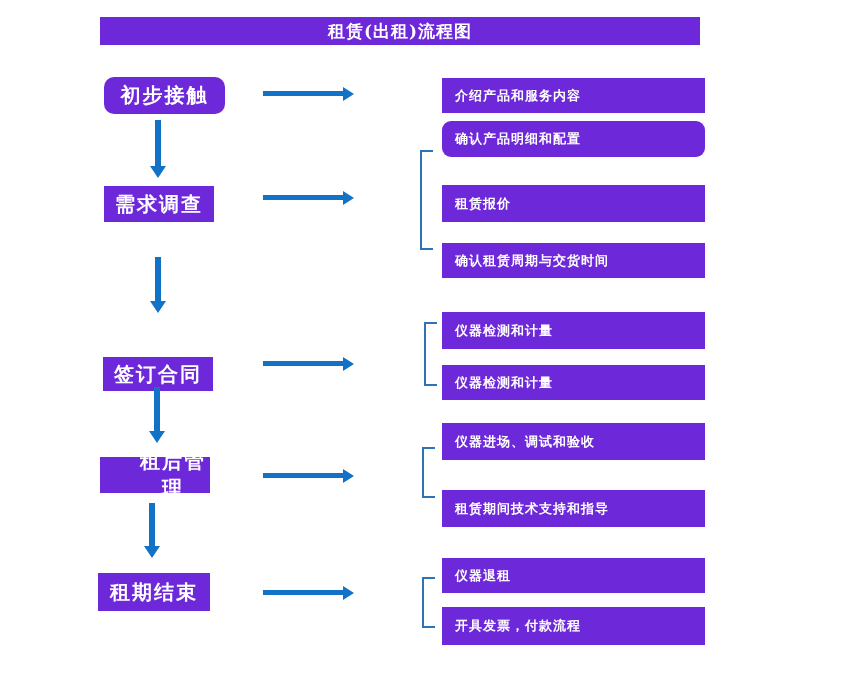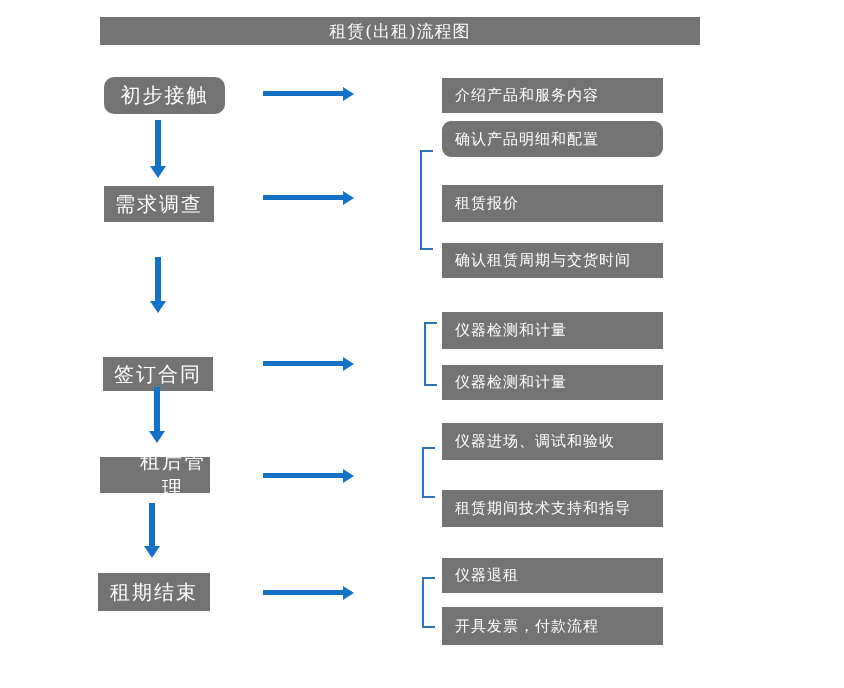--- a/index.html
+++ b/index.html
@@ -6,43 +6,43 @@
   .canvas {
     position: relative;
     width: 844px;
     height: 688px;
     background: #ffffff;
     font-family: "DejaVu Serif", "Liberation Serif", serif;
     overflow: hidden;
   }
   .bluebox {
     position: absolute;
-    background: #737373;
+    background: #6d28d9;
     color: #ffffff;
-    font-weight: normal;
+    font-weight: bold;
     box-sizing: border-box;
   }
   .title-bar {
     left: 100px; top: 17px; width: 600px; height: 28px;
     line-height: 28px; text-align: center; font-size: 17px;
     letter-spacing: 1px;
   }
   .step-box {
     display: flex; align-items: center; justify-content: center;
     font-size: 20px; letter-spacing: 2px; text-align: center;
   }
   .step-1 { left: 104px; top: 77px;  width: 121px; height: 37px; border-radius: 10px; }
   .step-2 { left: 104px; top: 186px; width: 110px; height: 36px; }
   .step-3 { left: 103px; top: 357px; width: 110px; height: 34px; }
   .step-4 { left: 100px; top: 457px; width: 110px; height: 36px; padding-left: 36px; }
   .step-5 { left: 98px;  top: 573px; width: 112px; height: 38px; }
   .detail-box {
-    left: 442px; width: 221px;
+    left: 442px; width: 263px;
     display: flex; align-items: center;
-    padding-left: 13px; font-size: 15px; letter-spacing: 1px;
+    padding-left: 13px; font-size: 13px; letter-spacing: 1px;
   }
   .detail-1  { top: 78px;  height: 35px; }
   .detail-2  { top: 121px; height: 36px; border-radius: 9px; }
   .detail-3  { top: 185px; height: 37px; }
   .detail-4  { top: 243px; height: 35px; }
   .detail-5  { top: 312px; height: 37px; }
   .detail-6  { top: 365px; height: 35px; }
   .detail-7  { top: 423px; height: 37px; }
   .detail-8  { top: 490px; height: 37px; }
   .detail-9  { top: 558px; height: 35px; }

